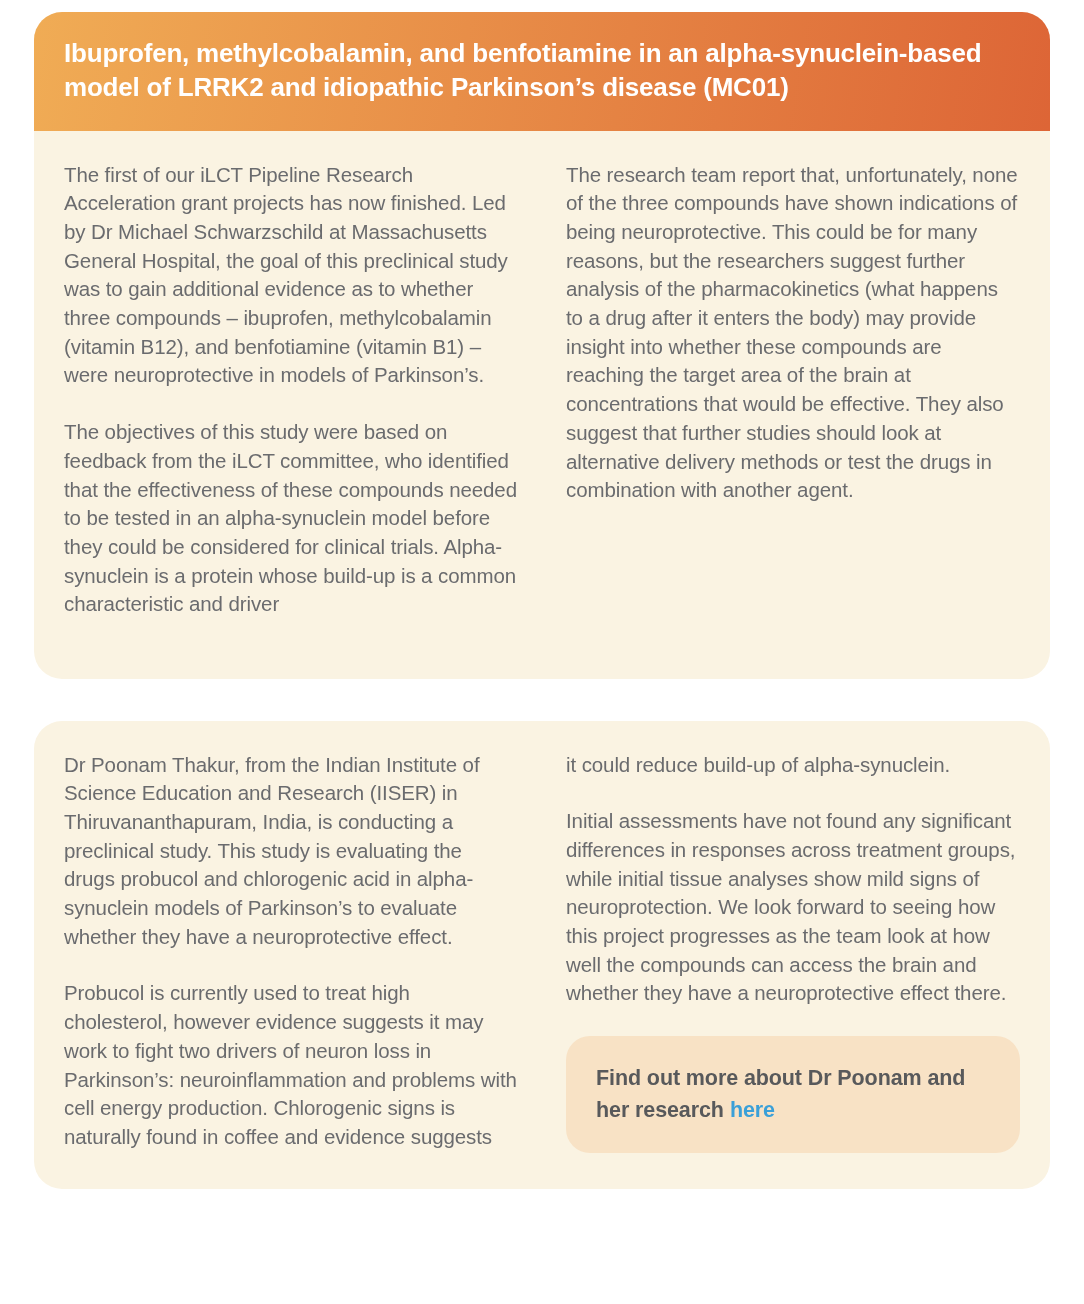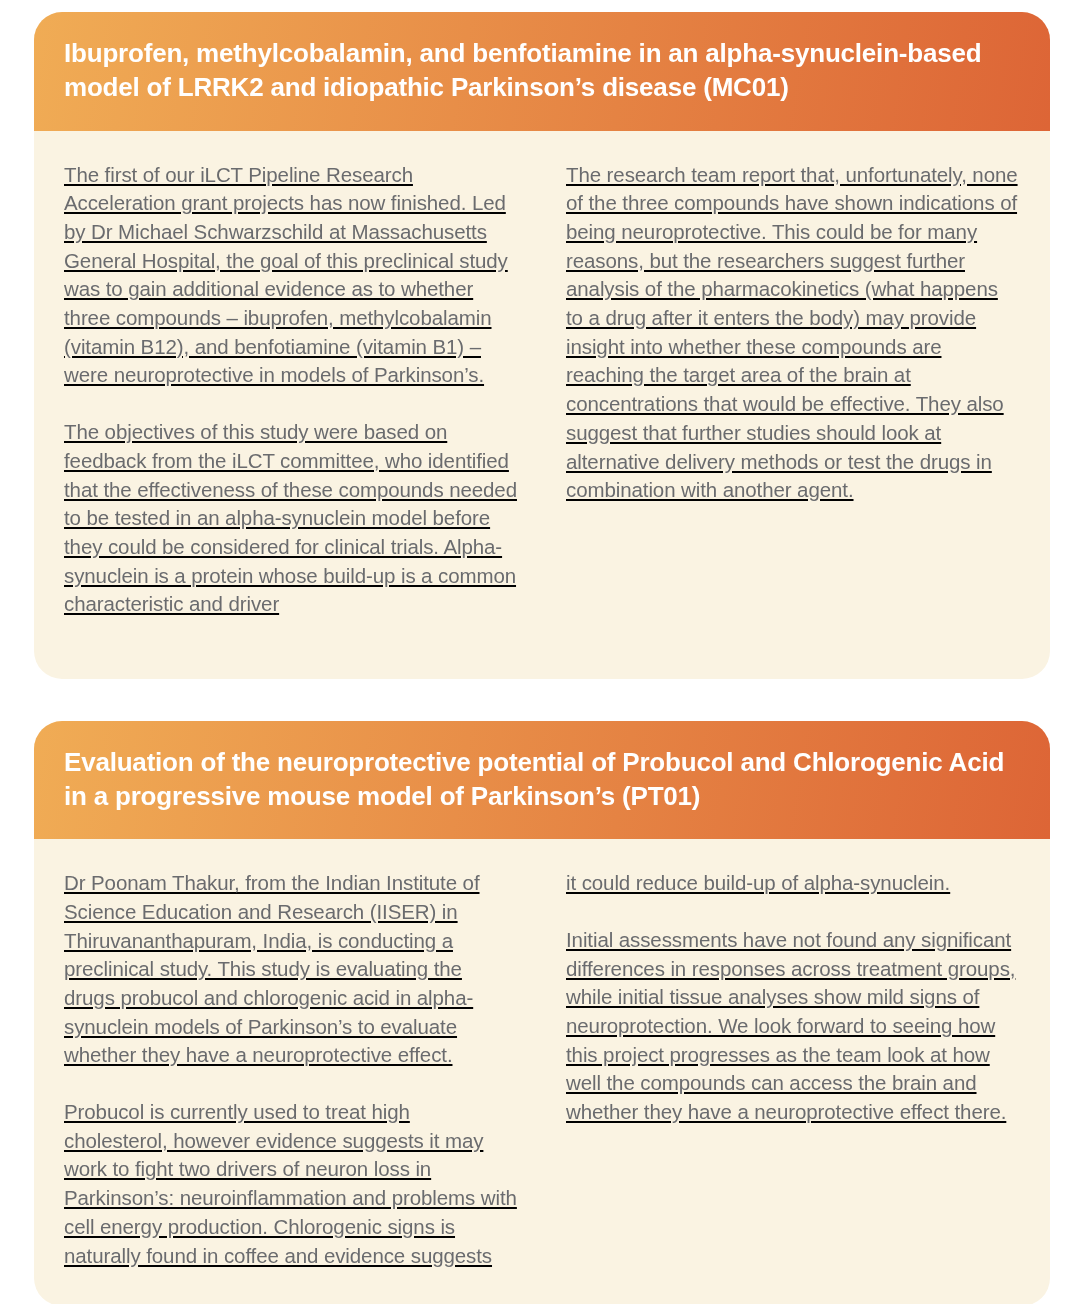--- a/index.html
+++ b/index.html
@@ -43,21 +43,21 @@
     line-height:1.32;
     letter-spacing:-0.2px;
   }
   .card-body{
     padding:30px 30px 36px 30px;
     display:flex;
     gap:48px;
   }
   .card.first .card-body{min-height:548px;}
   .card.second .card-body{min-height:459px;}
-  .col{flex:1 1 0;text-decoration:underline;}
+  .col{flex:1 1 0;}
   .col p{
     color:var(--body-text);
     font-size:20.5px;
     line-height:1.4;
     letter-spacing:-0.1px;
     margin-bottom:28px;
   }
   .col p:last-child{margin-bottom:0;}
   .callout{
     background:var(--callout-bg);
@@ -91,26 +91,26 @@
       <p>The first of our iLCT Pipeline Research Acceleration grant projects has now finished. Led by Dr Michael Schwarzschild at Massachusetts General Hospital, the goal of this preclinical study was to gain additional evidence as to whether three compounds – ibuprofen, methylcobalamin (vitamin B12), and benfotiamine (vitamin B1) – were neuroprotective in models of Parkinson’s.</p>
       <p>The objectives of this study were based on feedback from the iLCT committee, who identified that the effectiveness of these compounds needed to be tested in an alpha-synuclein model before they could be considered for clinical trials. Alpha-synuclein is a protein whose build-up is a common characteristic and driver</p>
     </div>
     <div class="col">
       <p>The research team report that, unfortunately, none of the three compounds have shown indications of being neuroprotective. This could be for many reasons, but the researchers suggest further analysis of the pharmacokinetics (what happens to a drug after it enters the body) may provide insight into whether these compounds are reaching the target area of the brain at concentrations that would be effective. They also suggest that further studies should look at alternative delivery methods or test the drugs in combination with another agent.</p>
     </div>
   </div>
 </section>
 
 <section class="card second">
-  <header class="card-header">
-    <h2 class="card-title">Evaluation of the neuroprotective potential of Probucol and Chlorogenic Acid in a progressive mouse model of Parkinson’s (PT01)</h2>
-  </header>
   <div class="card-body">
     <div class="col">
       <p>Dr Poonam Thakur, from the Indian Institute of Science Education and Research (IISER) in Thiruvananthapuram, India, is conducting a preclinical study. This study is evaluating the drugs probucol and chlorogenic acid in alpha-synuclein models of Parkinson’s to evaluate whether they have a neuroprotective effect.</p>
       <p>Probucol is currently used to treat high cholesterol, however evidence suggests it may work to fight two drivers of neuron loss in Parkinson’s: neuroinflammation and problems with cell energy production.  Chlorogenic signs is naturally found in coffee and evidence suggests</p>
     </div>
     <div class="col">
       <p>it could reduce build-up of alpha-synuclein.</p>
       <p>Initial assessments have not found any significant differences in responses across treatment groups, while initial tissue analyses show mild signs of neuroprotection. We look forward to seeing how this project progresses as the team look at how well the compounds can access the brain and whether they have a neuroprotective effect there.</p>
+      <div class="callout">
+        <p><span>Find out more about Dr Poonam and her research</span><a href="#" class="callout-link">here</a></p>
+      </div>
     </div>
   </div>
 </section>
 
 </body></html>

